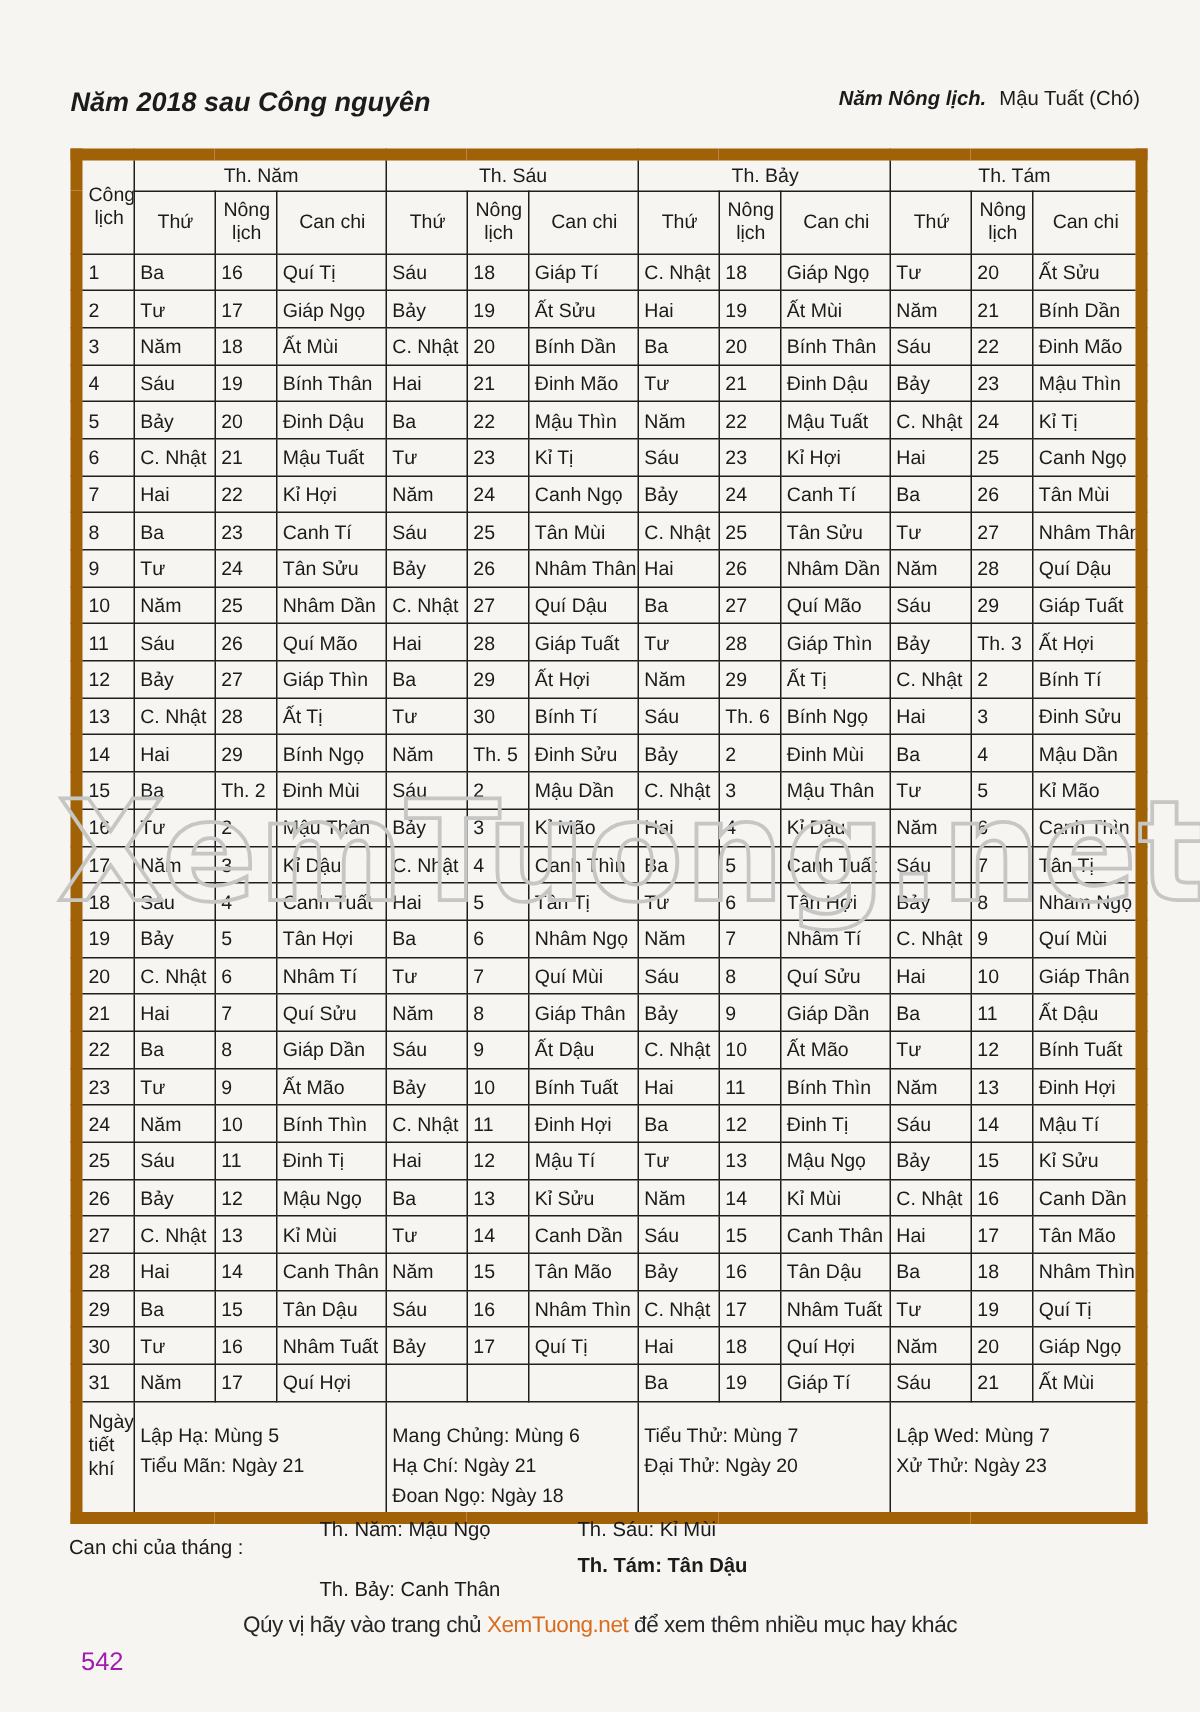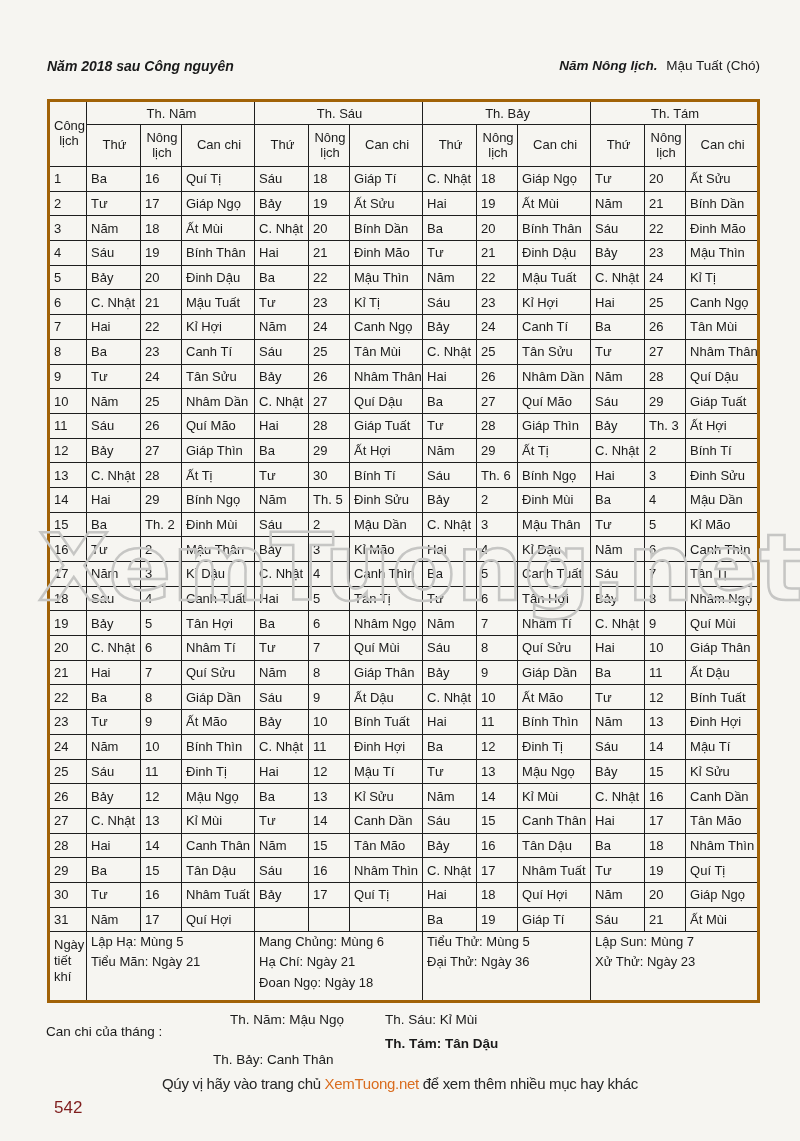--- a/index.html
+++ b/index.html
@@ -9,85 +9,85 @@
     background: #f6f5f1;
     font-family: "Liberation Sans", sans-serif;
     color: #1b1b1b;
     position: relative;
     overflow: hidden;
   }
 
   
   .head-left {
     position: absolute; left: 47px; top: 58px;
-    font-size: 14px; font-weight: bold; font-style: italic;
+    font-size: 18px; font-weight: bold; font-style: italic;
   }
   .head-right {
     position: absolute; right: 40px; top: 58px;
     font-size: 13.5px; text-align: right; margin-left: 33px;
   }
   .head-right .hr-bold { font-weight: bold; font-style: italic; }
   .head-right .hr-plain { font-weight: normal; margin-left: 5px; }
 
   
   table.cal {
     position: absolute; left: 47px; top: 99px;
     width: 710px;
     border-collapse: collapse; table-layout: fixed;
     background: transparent;
   }
-  table.cal { border: 3px solid #a16207; }
+  table.cal { border: 8px solid #a16207; }
   .cal th, .cal td {
     border: 1.5px solid #1e1e1e;
     font-size: 13px; font-weight: normal;
     padding: 1px 2px 1px 4px;
     text-align: left; vertical-align: middle;
     white-space: nowrap; overflow: hidden;
   }
   .cal thead tr.r1 th { height: 24px; text-align: center; }
   .cal thead tr.r2 th { height: 42px; white-space: normal; line-height: 1.15; vertical-align: middle; text-align: center; }
   .cal thead th.corner { white-space: normal; line-height: 1.15; text-align: left; }
   .cal tbody tr { height: 24.7px; }
   .cal tfoot td {
     height: 70px; vertical-align: top;
-    padding-top: 0; line-height: 1.55;
+    padding-top: 12px; line-height: 1.55;
     white-space: normal;
   }
   .cal tfoot td.tk-label { line-height: 1.2; padding-top: 5px; }
 
   
   .watermark {
     position: absolute; left: 38px; top: 514px; width: 724px;
     text-align: center;
     font-family: "DejaVu Sans", sans-serif;
     font-size: 93px; font-weight: bold; letter-spacing: 1px;
     color: transparent;
     -webkit-text-stroke: 2.5px #c6c6c4;
     z-index: 6;
     pointer-events: none;
   }
 
   
   .canchi-block { position: absolute; top: 1012px; left: 0; width: 800px; font-size: 13.5px; }
   .canchi-block .cc-label { position: absolute; left: 46px; top: 12px; }
-  .canchi-block .cc-r1c1 { position: absolute; left: 230px; top: 0; }
+  .canchi-block .cc-r1c1 { position: absolute; left: 213px; top: 0; }
   .canchi-block .cc-r1c2 { position: absolute; left: 385px; top: 0; }
   .canchi-block .cc-r2c1 { position: absolute; left: 213px; top: 24px; margin-top: 16px; }
   .canchi-block .cc-r2c2 { position: absolute; left: 385px; top: 24px; font-weight: bold; }
 
   
   .footer-banner {
     position: absolute; left: 0; top: 1075px; width: 800px;
     text-align: center; font-size: 15px; color: #262626;
     letter-spacing: -0.3px;
   }
   .footer-banner .site { color: #d96c1e; }
   .page-number {
     position: absolute; left: 54px; top: 1098px;
-    font-size: 17px; color: #7f1d1d;
+    font-size: 17px; color: #a21caf;
   }
 </style>
 </head>
 <body>
 
 <div class="head-left">Năm 2018 sau Công nguyên</div>
 <div class="head-right">
   <span class="hr-bold">Năm Nông lịch.</span>
   <span class="hr-plain">Mậu Tuất (Chó)</span>
 </div>
@@ -604,25 +604,25 @@
         <td colspan="3">
           <div>Lập Hạ: Mùng 5</div>
           <div>Tiểu Mãn: Ngày 21</div>
         </td>
         <td colspan="3">
           <div>Mang Chủng:  Mùng 6</div>
           <div>Hạ Chí: Ngày 21</div>
           <div>Đoan Ngọ:  Ngày 18</div>
         </td>
         <td colspan="3">
-          <div>Tiểu Thử: Mùng 5</div>
-          <div>Đại Thử: Ngày 36</div>
+          <div>Tiểu Thử: Mùng 7</div>
+          <div>Đại Thử: Ngày 20</div>
         </td>
         <td colspan="3">
-          <div>Lập Sun: Mùng 7</div>
+          <div>Lập Wed: Mùng 7</div>
           <div>Xử Thử: Ngày 23</div>
         </td>
       </tr>
     </tfoot>
 </table>
 
 <div class="watermark">XemTuong.net</div>
 
 <div class="canchi-block">
   <span class="cc-label">Can chi của tháng :</span>

